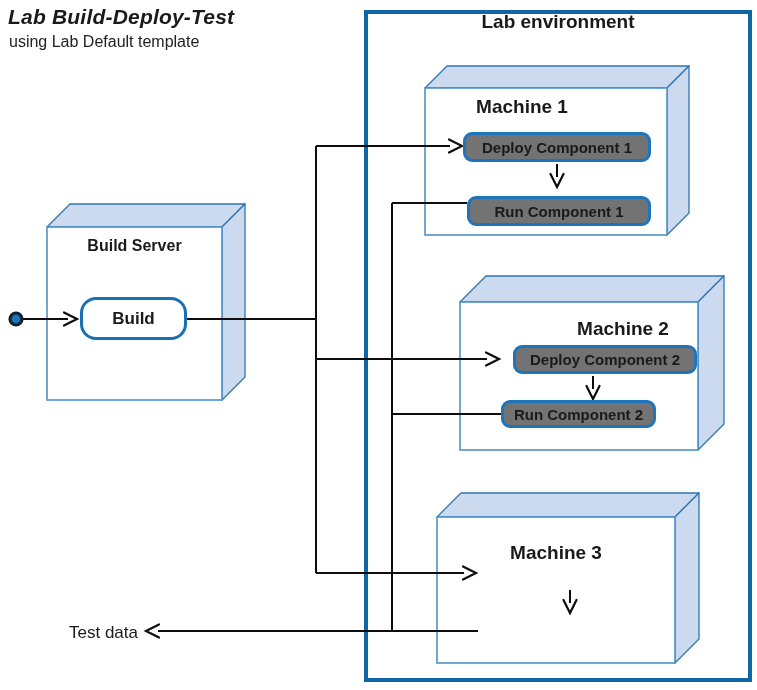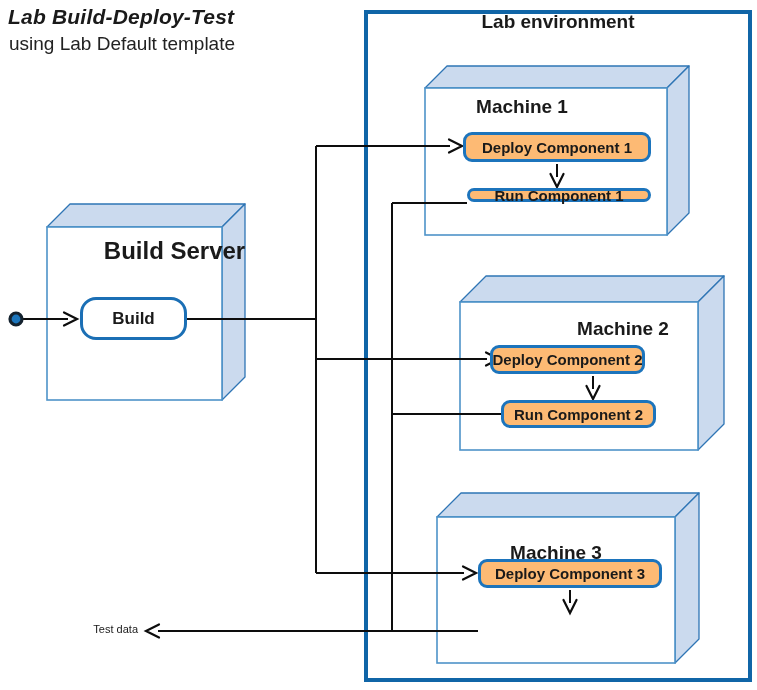--- a/index.html
+++ b/index.html
@@ -3,45 +3,45 @@
 <meta charset="utf-8">
 <style>
   html,body{margin:0;padding:0;background:#ffffff;}
   #canvas{
     position:relative;width:757px;height:690px;background:#ffffff;overflow:hidden;
     font-family:"Liberation Sans","DejaVu Sans",sans-serif;color:#1a1a1a;
   }
   #shapes{position:absolute;left:0;top:0;width:757px;height:690px;}
   .abs{position:absolute;}
   .title-heading{left:8px;top:5px;font-size:21px;font-style:italic;font-weight:700;letter-spacing:.2px;text-align:center;}
-  .title-sub{left:9px;top:33px;font-size:19px;font-weight:400;color:#222;}
+  .title-sub{left:9px;top:33px;font-size:16px;font-weight:400;color:#222;}
   .lab-label{left:366px;top:11px;width:384px;text-align:center;font-size:19px;font-weight:700;}
   .machine-name{text-align:center;font-size:19px;font-weight:700;}
   .m1-name{left:425px;top:96px;width:194px;}
   .m2-name{left:460px;top:318px;width:238px;margin-left:44px;}
   .m3-name{left:437px;top:525px;width:238px;margin-top:17px;}
-  .bs-name{left:47px;top:237px;width:175px;text-align:center;font-size:24px;font-weight:700;padding-left:40px;}
+  .bs-name{left:47px;top:237px;width:175px;text-align:center;font-size:16px;font-weight:700;}
   .component{
-    position:absolute;box-sizing:border-box;background:#fdba74;
+    position:absolute;box-sizing:border-box;background:#737373;
     border:3px solid #1C74BC;border-radius:9px;
     display:flex;align-items:center;justify-content:center;
     font-size:15px;font-weight:600;white-space:nowrap;
   }
   .d1{left:463px;top:132px;width:188px;height:30px;}
-  .r1{left:467px;top:188px;width:184px;height:14px;}
-  .d2{left:490px;top:345px;width:155px;height:29px;}
+  .r1{left:467px;top:196px;width:184px;height:30px;}
+  .d2{left:513px;top:345px;width:184px;height:29px;}
   .r2{left:501px;top:400px;width:155px;height:28px;}
   .d3{left:478px;top:559px;width:184px;height:29px;}
   .r3{left:478px;top:617px;width:182px;height:28px;}
   .build-activity{
     position:absolute;left:80px;top:297px;width:107px;height:43px;box-sizing:border-box;
     background:#ffffff;border:3.5px solid #1B6FB5;border-radius:16px;
     display:flex;align-items:center;justify-content:center;font-size:17px;font-weight:600;
   }
-  .test-data{left:58px;top:623px;width:80px;text-align:right;font-size:11px;font-weight:400;}
+  .test-data{left:58px;top:623px;width:80px;text-align:right;font-size:17px;font-weight:400;}
   .front-face{fill:#ffffff;stroke:#4E93C9;stroke-width:1.6;}
   .side-face{fill:#CBDAEE;stroke:#2E75B5;stroke-width:1.3;stroke-linejoin:round;}
   .wire{stroke:#0d0d0d;stroke-width:2;fill:none;}
   .head{stroke:#0d0d0d;stroke-width:2.2;fill:none;stroke-linecap:round;}
 </style>
 </head>
 <body>
 
 <div id="canvas">
 
@@ -118,20 +118,19 @@
 
   <div class="abs machine-name m1-name">Machine 1</div>
   <div class="component d1">Deploy Component 1</div>
   <div class="component r1">Run Component 1</div>
 
   <div class="abs machine-name m2-name">Machine 2</div>
   <div class="component d2">Deploy Component 2</div>
   <div class="component r2">Run Component 2</div>
 
   <div class="abs machine-name m3-name">Machine 3</div>
-  <div class="component d3">Deploy Component 3</div>
 
   <div class="abs bs-name">Build Server</div>
   <div class="build-activity">Build</div>
 
   <div class="abs test-data">Test data</div>
 
 </div>
 
 </body></html>

